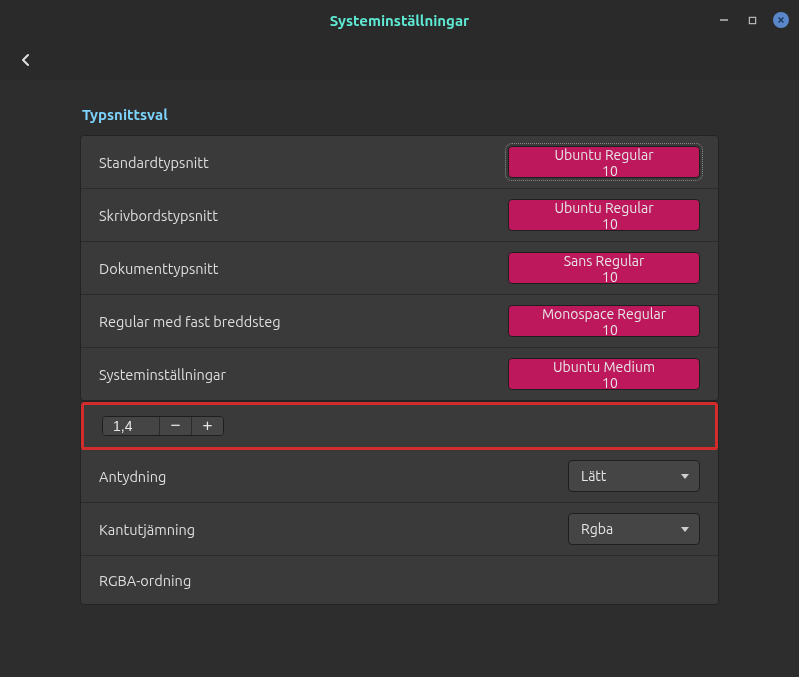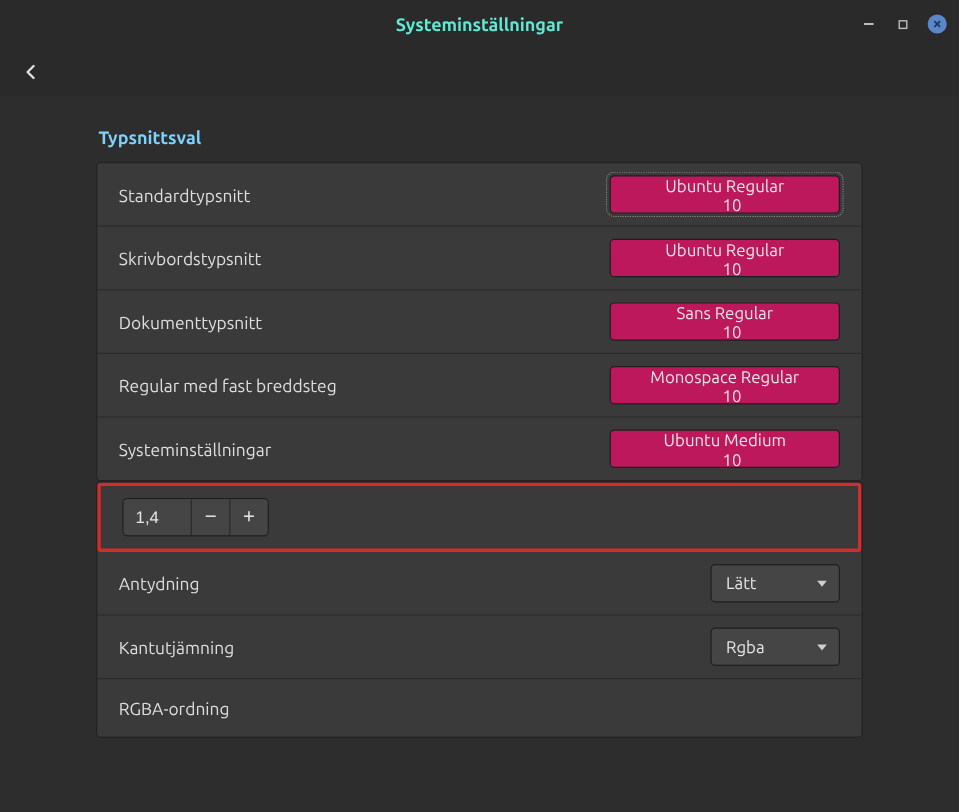--- a/index.html
+++ b/index.html
@@ -120,21 +120,21 @@
   }
   .font-btn .fname { flex: 1; text-align: center; }
   .font-btn .fsize { margin-left: 12px; }
   .highlight {
     border: 3px solid #d22c2c;
     border-radius: 2px;
   }
   .spin-wrap {
     display: flex;
     align-items: stretch;
-    height: 32px;
+    height: 20px;
     border: 1px solid #1e1e1e;
     border-radius: 4px;
     overflow: hidden;
     background: #454545;
   }
   .spin-input {
     width: 56px;
     background: #454545;
     border: none;
     color: #e6e6e6;
@@ -151,21 +151,21 @@
     font-size: 17px;
     cursor: pointer;
     display: flex;
     align-items: center;
     justify-content: center;
   }
   .select-btn {
     display: flex;
     align-items: center;
     justify-content: space-between;
-    width: 108px;
+    width: 132px;
     height: 32px;
     background: #454545;
     border: 1px solid #1e1e1e;
     border-radius: 4px;
     padding: 0 10px 0 12px;
     color: #e6e6e6;
     cursor: pointer;
     font-size: 14px;
   }
   .chev {

